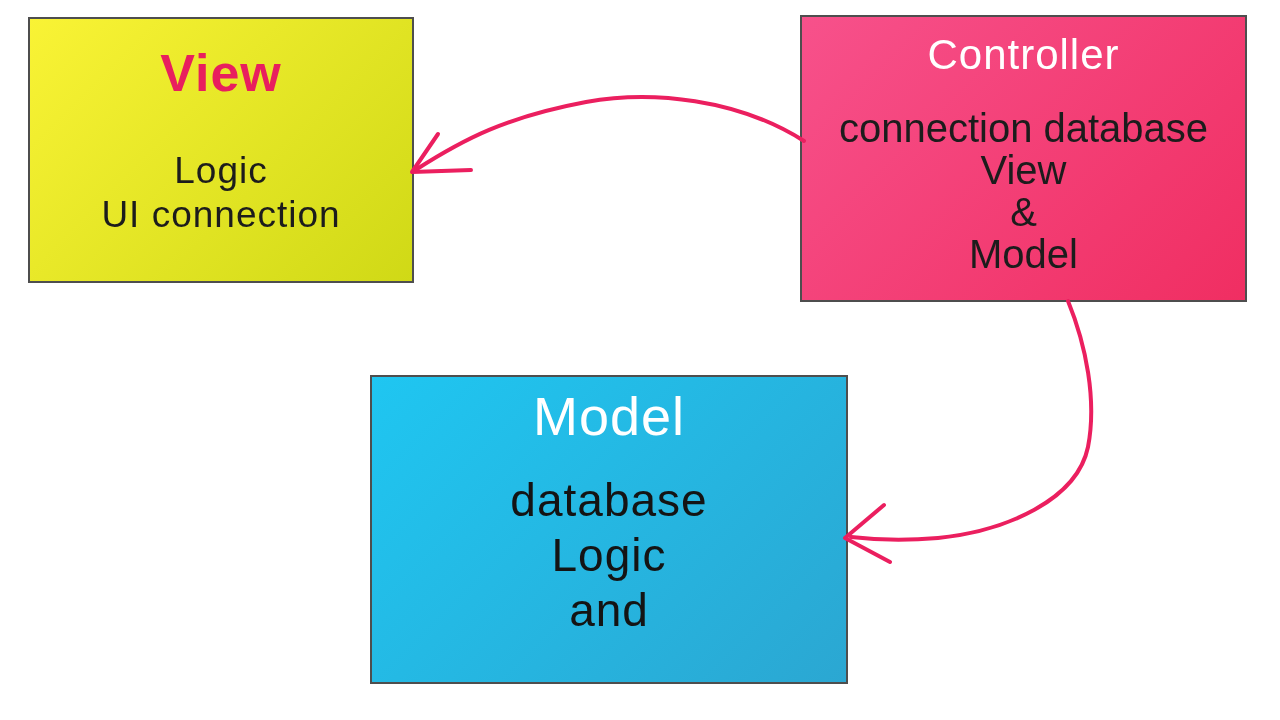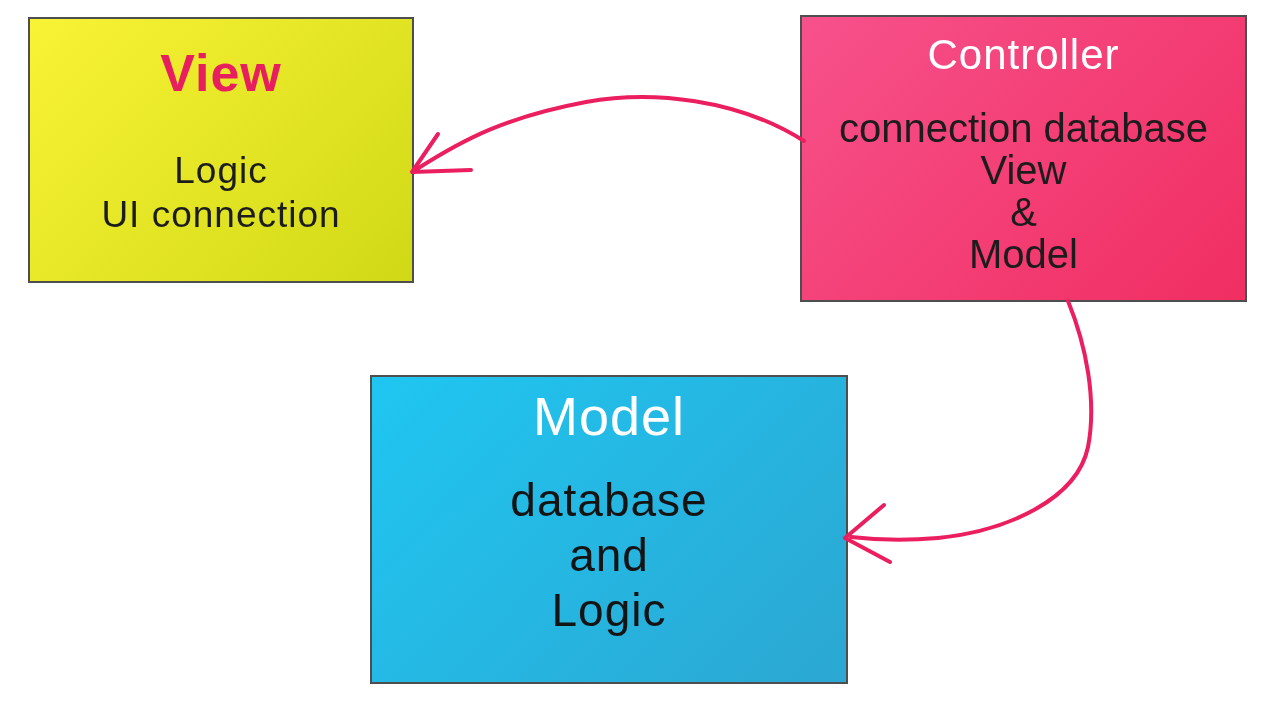--- a/index.html
+++ b/index.html
@@ -97,22 +97,22 @@
     <div class="line">View</div>
     <div class="line">&amp;</div>
     <div class="line">Model</div>
   </div>
 </div>
 
 <div class="box" id="model-box" style="--from: #1fc6f1; --to: #2ba7d2; border-color: rgb(78, 78, 78);">
   <div class="box-title" style="color: rgb(255, 255, 255);">Model</div>
   <div class="box-body" style="color: rgb(20, 20, 20); margin-top: 26px;">
     <div class="line">database</div>
+    <div class="line">Logic</div>
     <div class="line">and</div>
-    <div class="line">Logic</div>
   </div>
 </div>
 
 <svg id="arrow-layer" width="1280" height="720" viewBox="0 0 1280 720">
   <g fill="none" stroke-width="4" stroke-linecap="round" stroke-linejoin="round">
     <path d="M 804 141 C 738 99, 652 90, 586 102 C 506 117, 464 139, 417 169" stroke="#eb1f5f"></path>
     <path d="M 438 134 L 412 172 L 471 170" stroke="#eb1f5f"></path>
   </g>
   <g fill="none" stroke-width="4" stroke-linecap="round" stroke-linejoin="round">
     <path d="M 1068 301 C 1086 345, 1097 400, 1088 447 C 1077 500, 1006 531, 938 538 C 903 541, 868 539, 851 537" stroke="#eb1f5f"></path>

